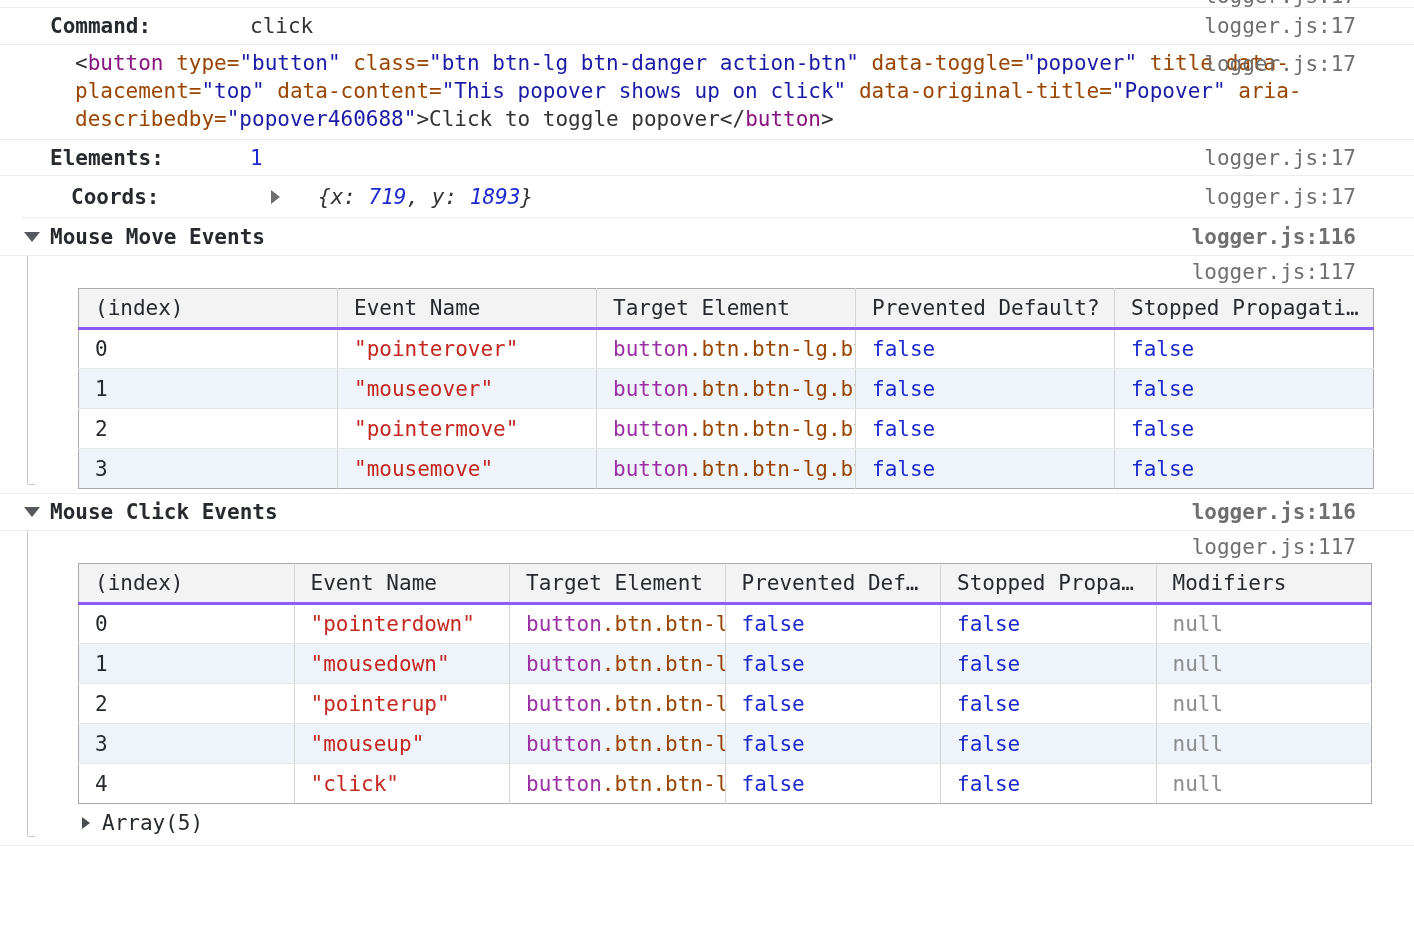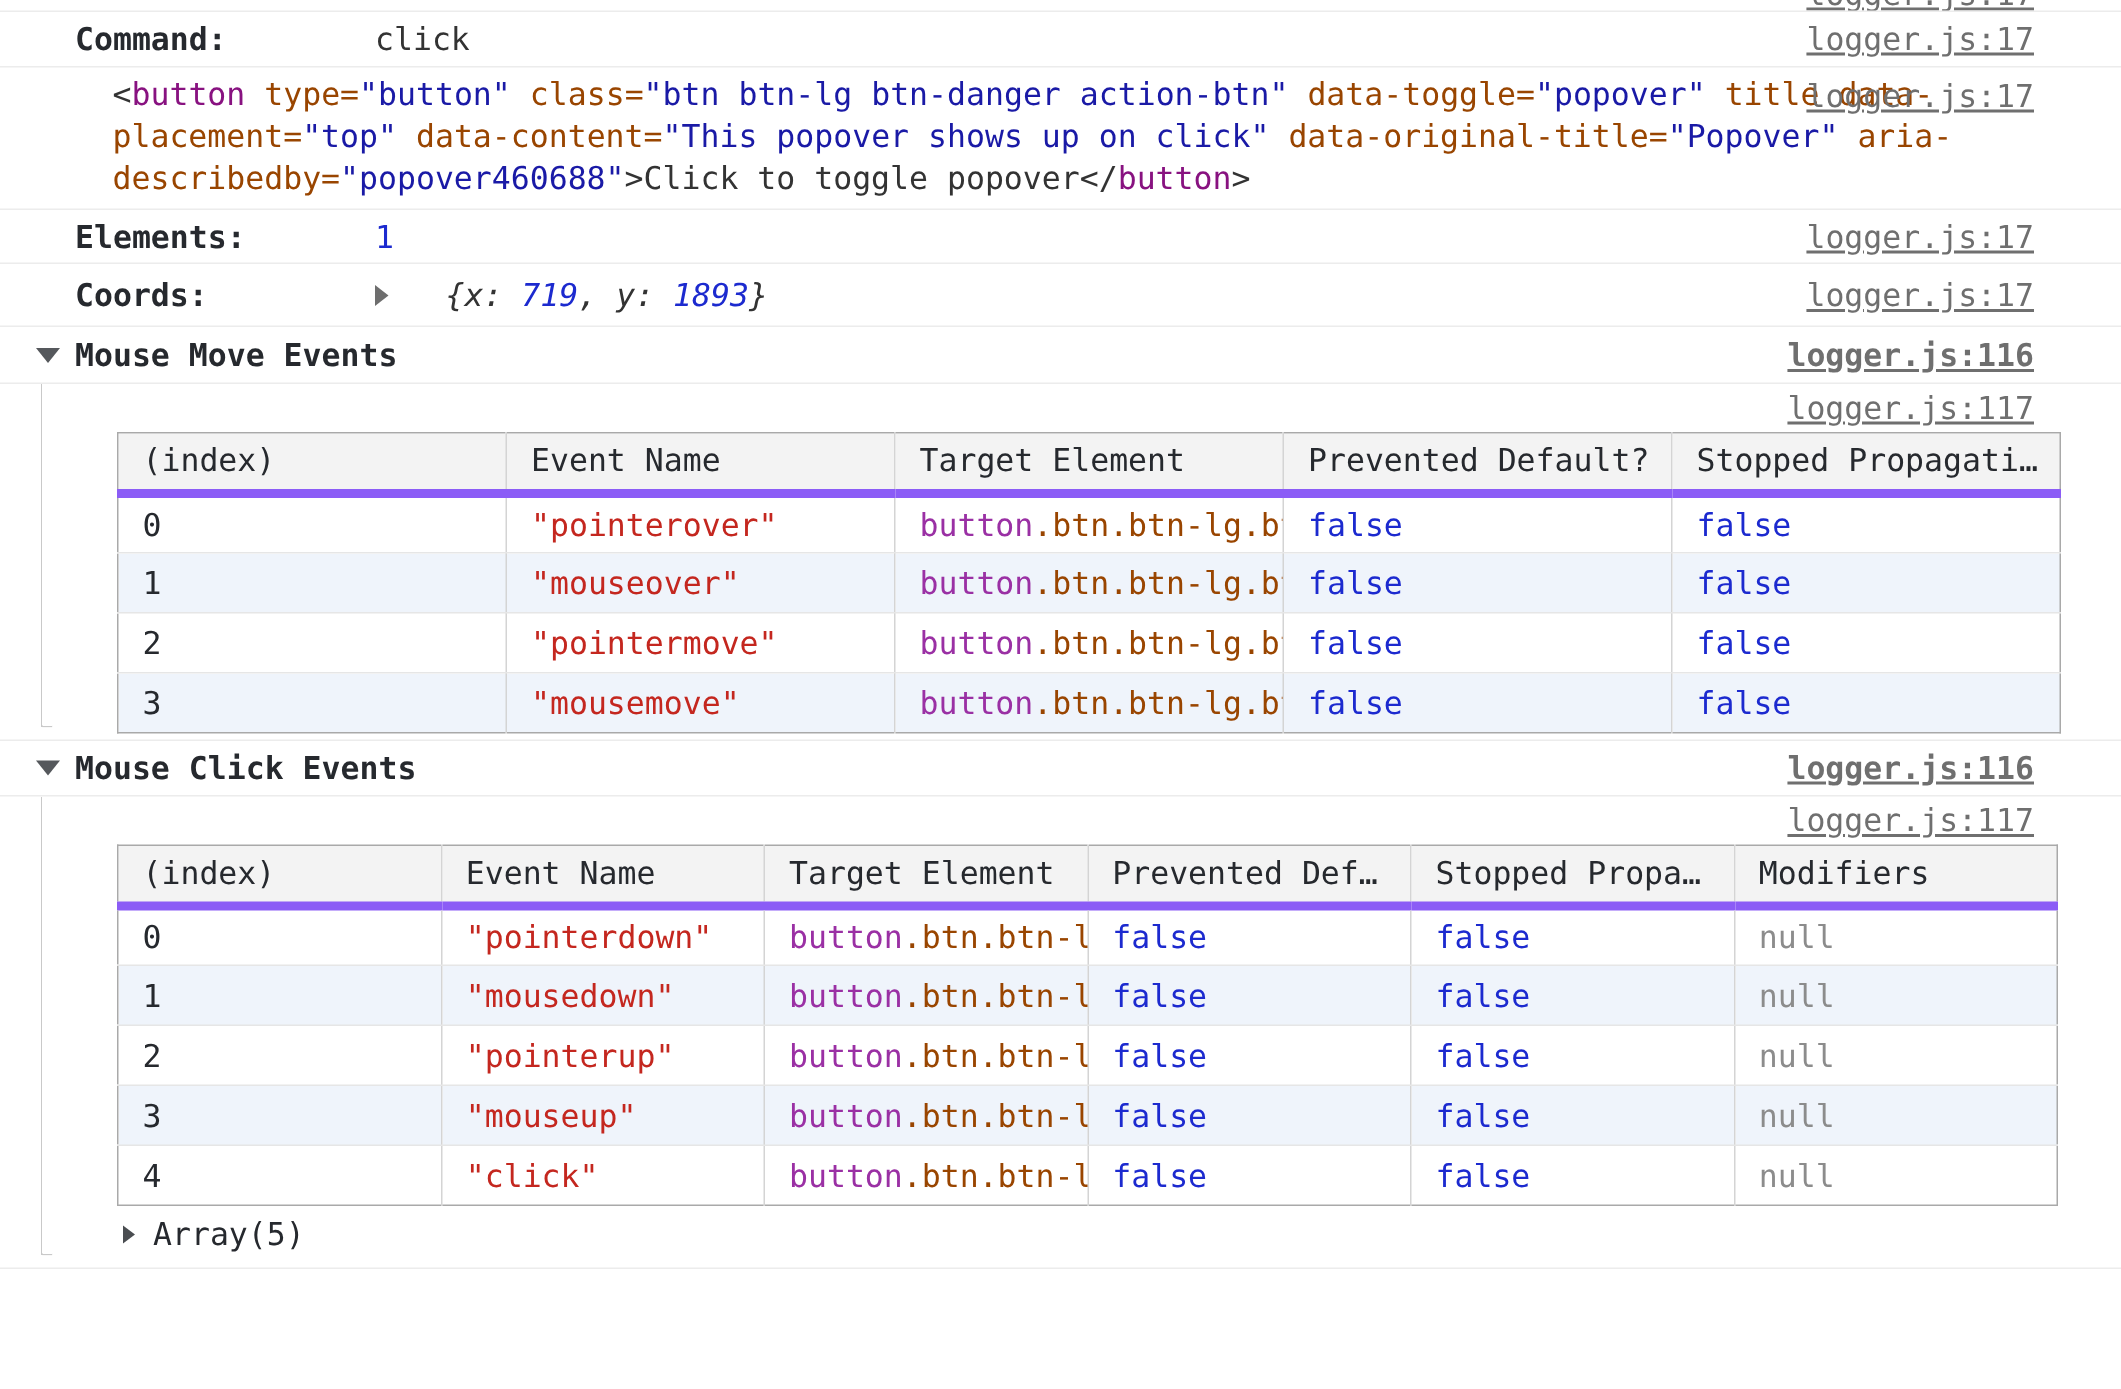--- a/index.html
+++ b/index.html
@@ -24,29 +24,29 @@
   *{box-sizing:border-box;}
   html,body{margin:0;padding:0;}
   body{
     width:1414px;height:926px;overflow:hidden;background:#fff;
     font-family:"DejaVu Sans Mono","Liberation Mono",monospace;
     font-size:21px;color:var(--text-primary);
   }
   .row{position:relative;border-bottom:1px solid var(--row-border);gap:28px;}
   .link{
     position:absolute;right:58px;top:50%;transform:translateY(-50%);
-    color:var(--link-gray);text-decoration:underline;white-space:nowrap;cursor:pointer;
+    color:var(--link-gray);white-space:nowrap;cursor:pointer;
   }
   .link.bold{font-weight:bold;}
   
   .partial-row{height:8px;overflow:hidden;}
   .partial-row .link{top:-16px;transform:none;}
   
   .kv-row{display:flex;align-items:center;padding-left:50px;}
-  .h37{height:37px;} .h36{height:36px;} .h42{height:42px;}
+  .h37{height:37px;} .h36{height:36px;} .h42{height:42px;margin-left:21px;}
   .label{font-weight:bold;width:172px;flex:none;color:var(--text-primary);}
   .value{color:var(--text-secondary);}
   .value-num{color:var(--number-blue);}
   
   .applied-row{padding:4px 0 6px 50px;}
   .applied-label{font-weight:bold;line-height:30px;}
   .applied-row .link{top:7px;transform:none;}
   .code{padding-left:25px;}
   .code-line{line-height:28px;white-space:pre;}
   .tk-bracket{color:var(--text-secondary);}
@@ -88,21 +88,21 @@
     border:1px solid var(--table-border);background:#fff;
   }
   table.cols5{width:1296px;}
   table.cols6{width:1294px;}
   th,td{
     height:40px;padding:0 4px 0 16px;text-align:left;font-weight:normal;
     overflow:hidden;white-space:nowrap;border-right:1px solid var(--cell-border);
     font-size:21px;
   }
   th:last-child,td:last-child{border-right:none;}
-  th{background:var(--header-bg);border-bottom:6px solid #8b5cf6;color:var(--text-primary);}
+  th{background:var(--header-bg);border-bottom:3px solid #8b5cf6;color:var(--text-primary);}
   td{border-bottom:1px solid var(--row-line);color:var(--text-primary);}
   tbody tr:last-child td{border-bottom:none;}
   tbody tr:nth-child(even){background:var(--stripe-blue);}
   td.f-event{color:var(--string-red);}
   td.f-prevented,td.f-stopped{color:var(--number-blue);}
   td.f-modifiers{color:var(--null-gray);}
   .target-tag{color:var(--node-purple);}
   .target-classes{color:var(--attr-brown);}
   
   .array-row{height:38px;display:flex;align-items:center;padding-left:82px;}

